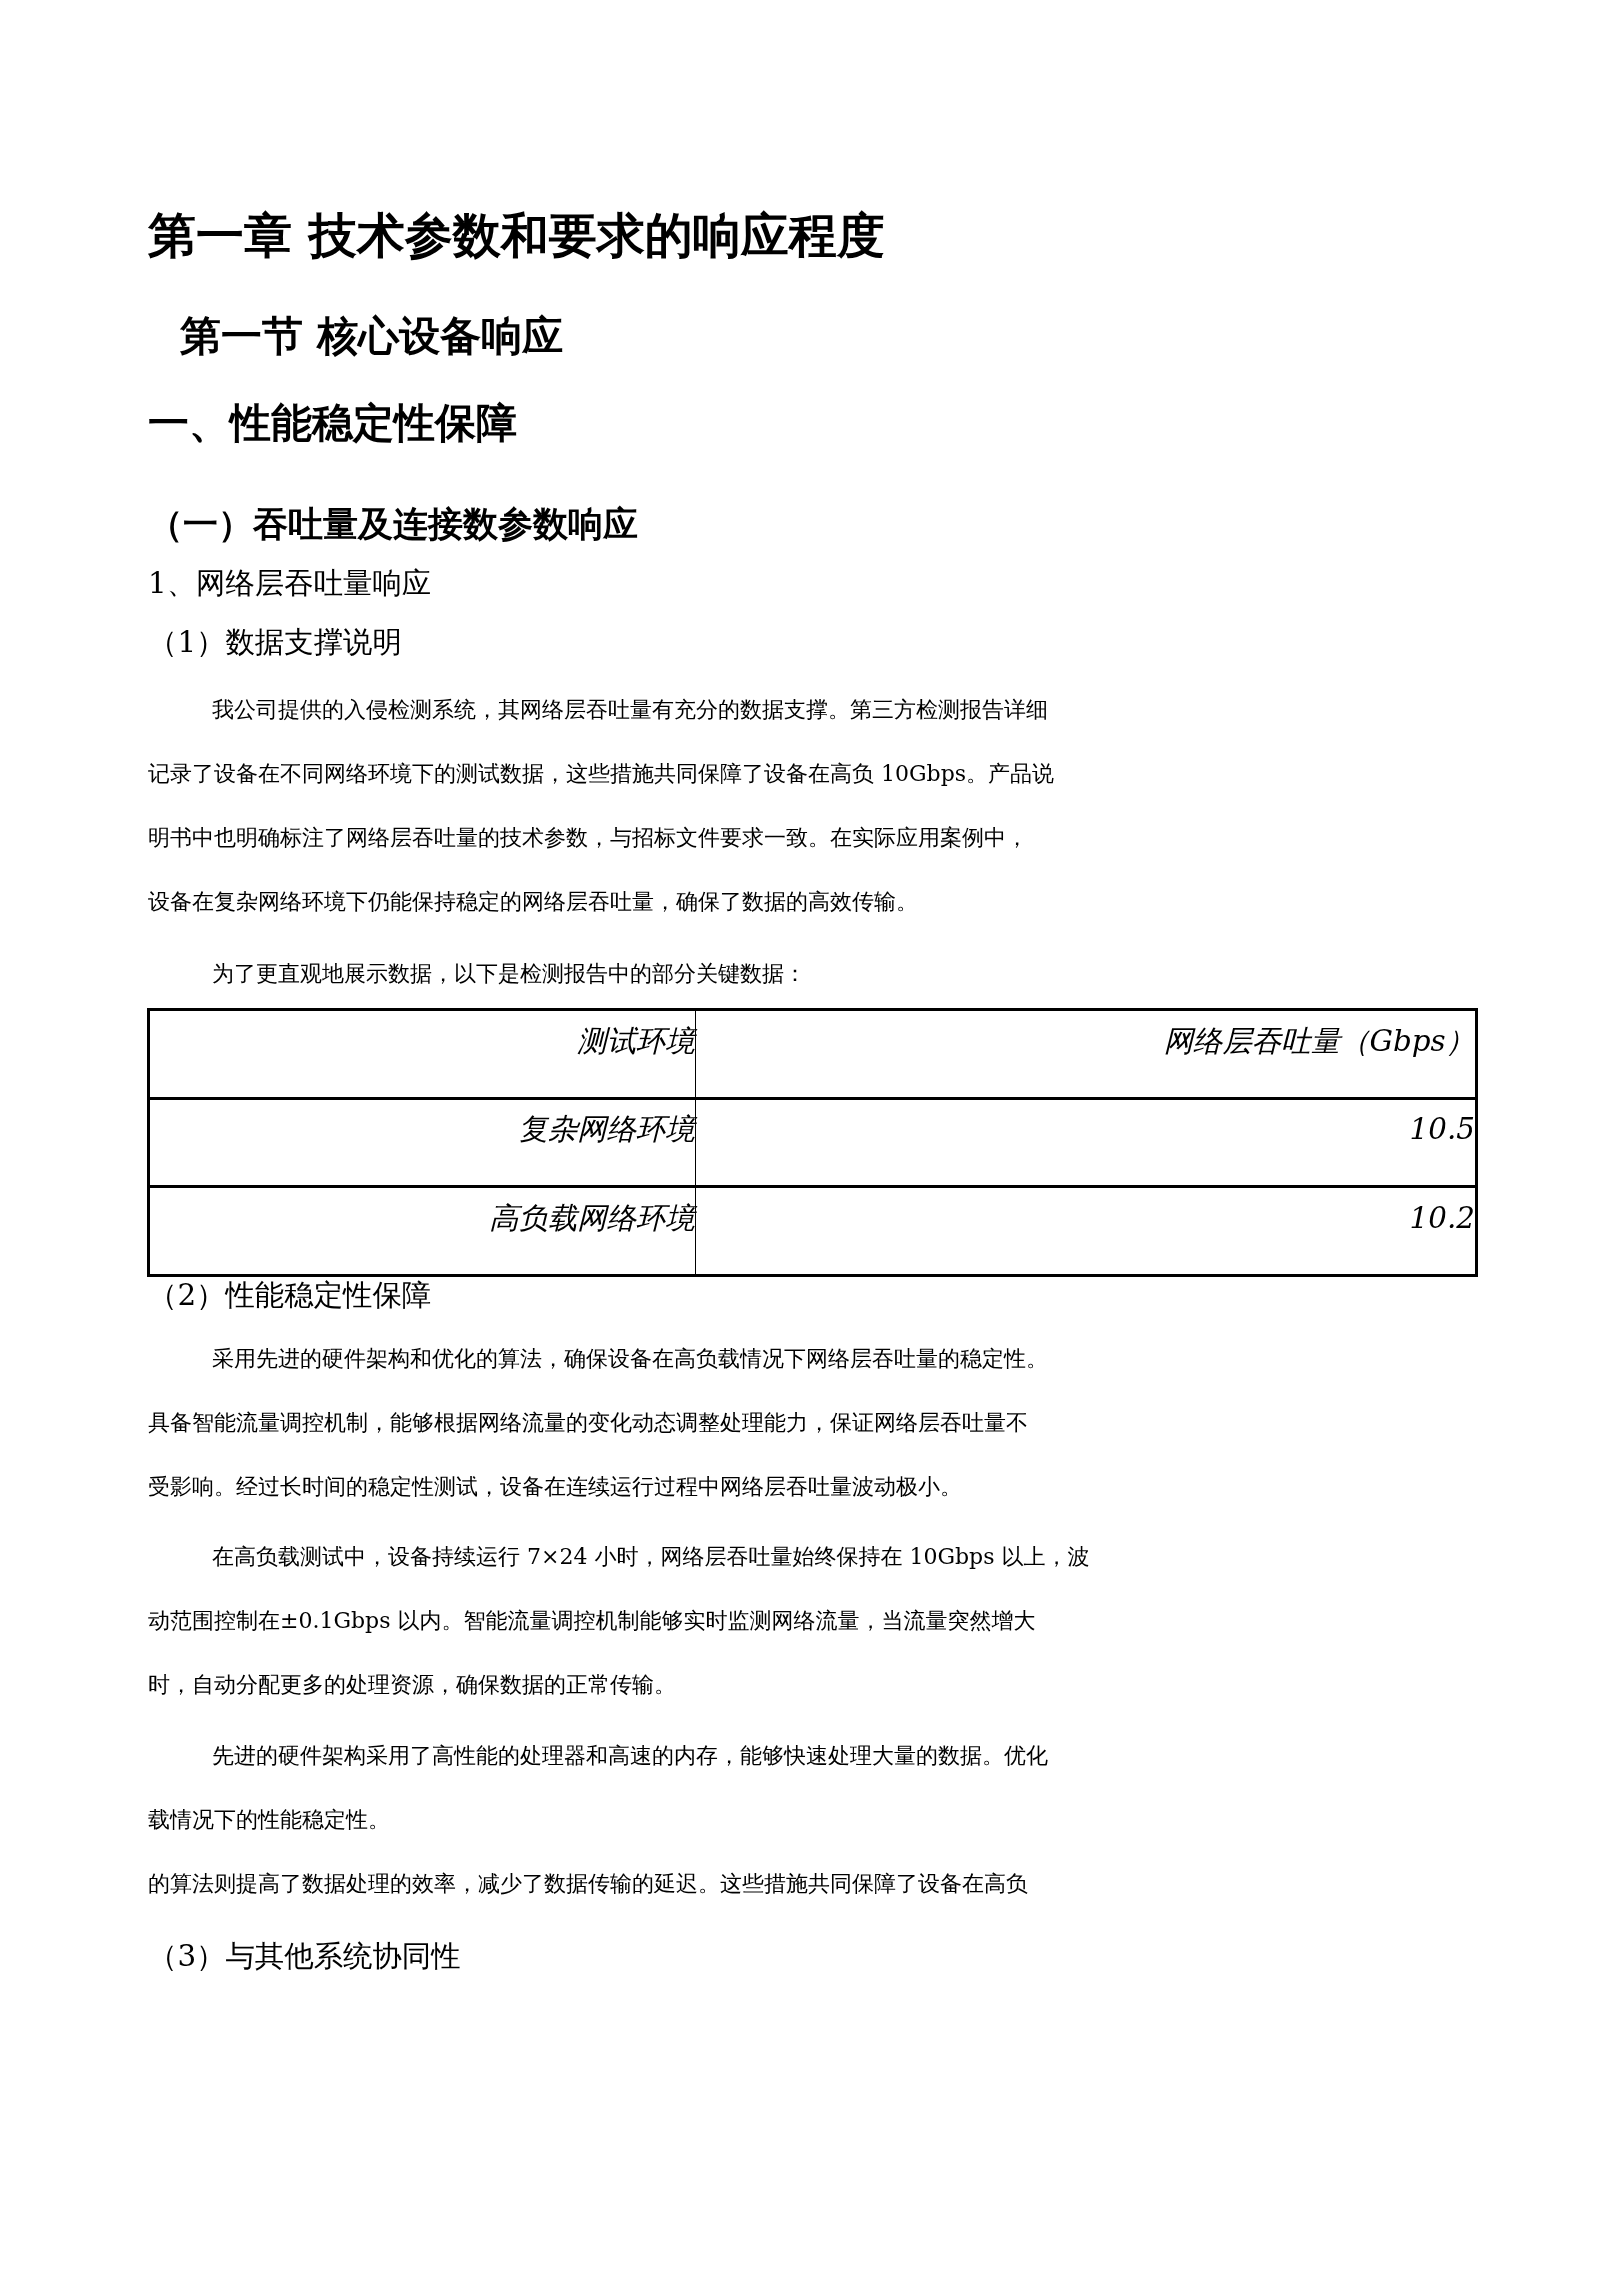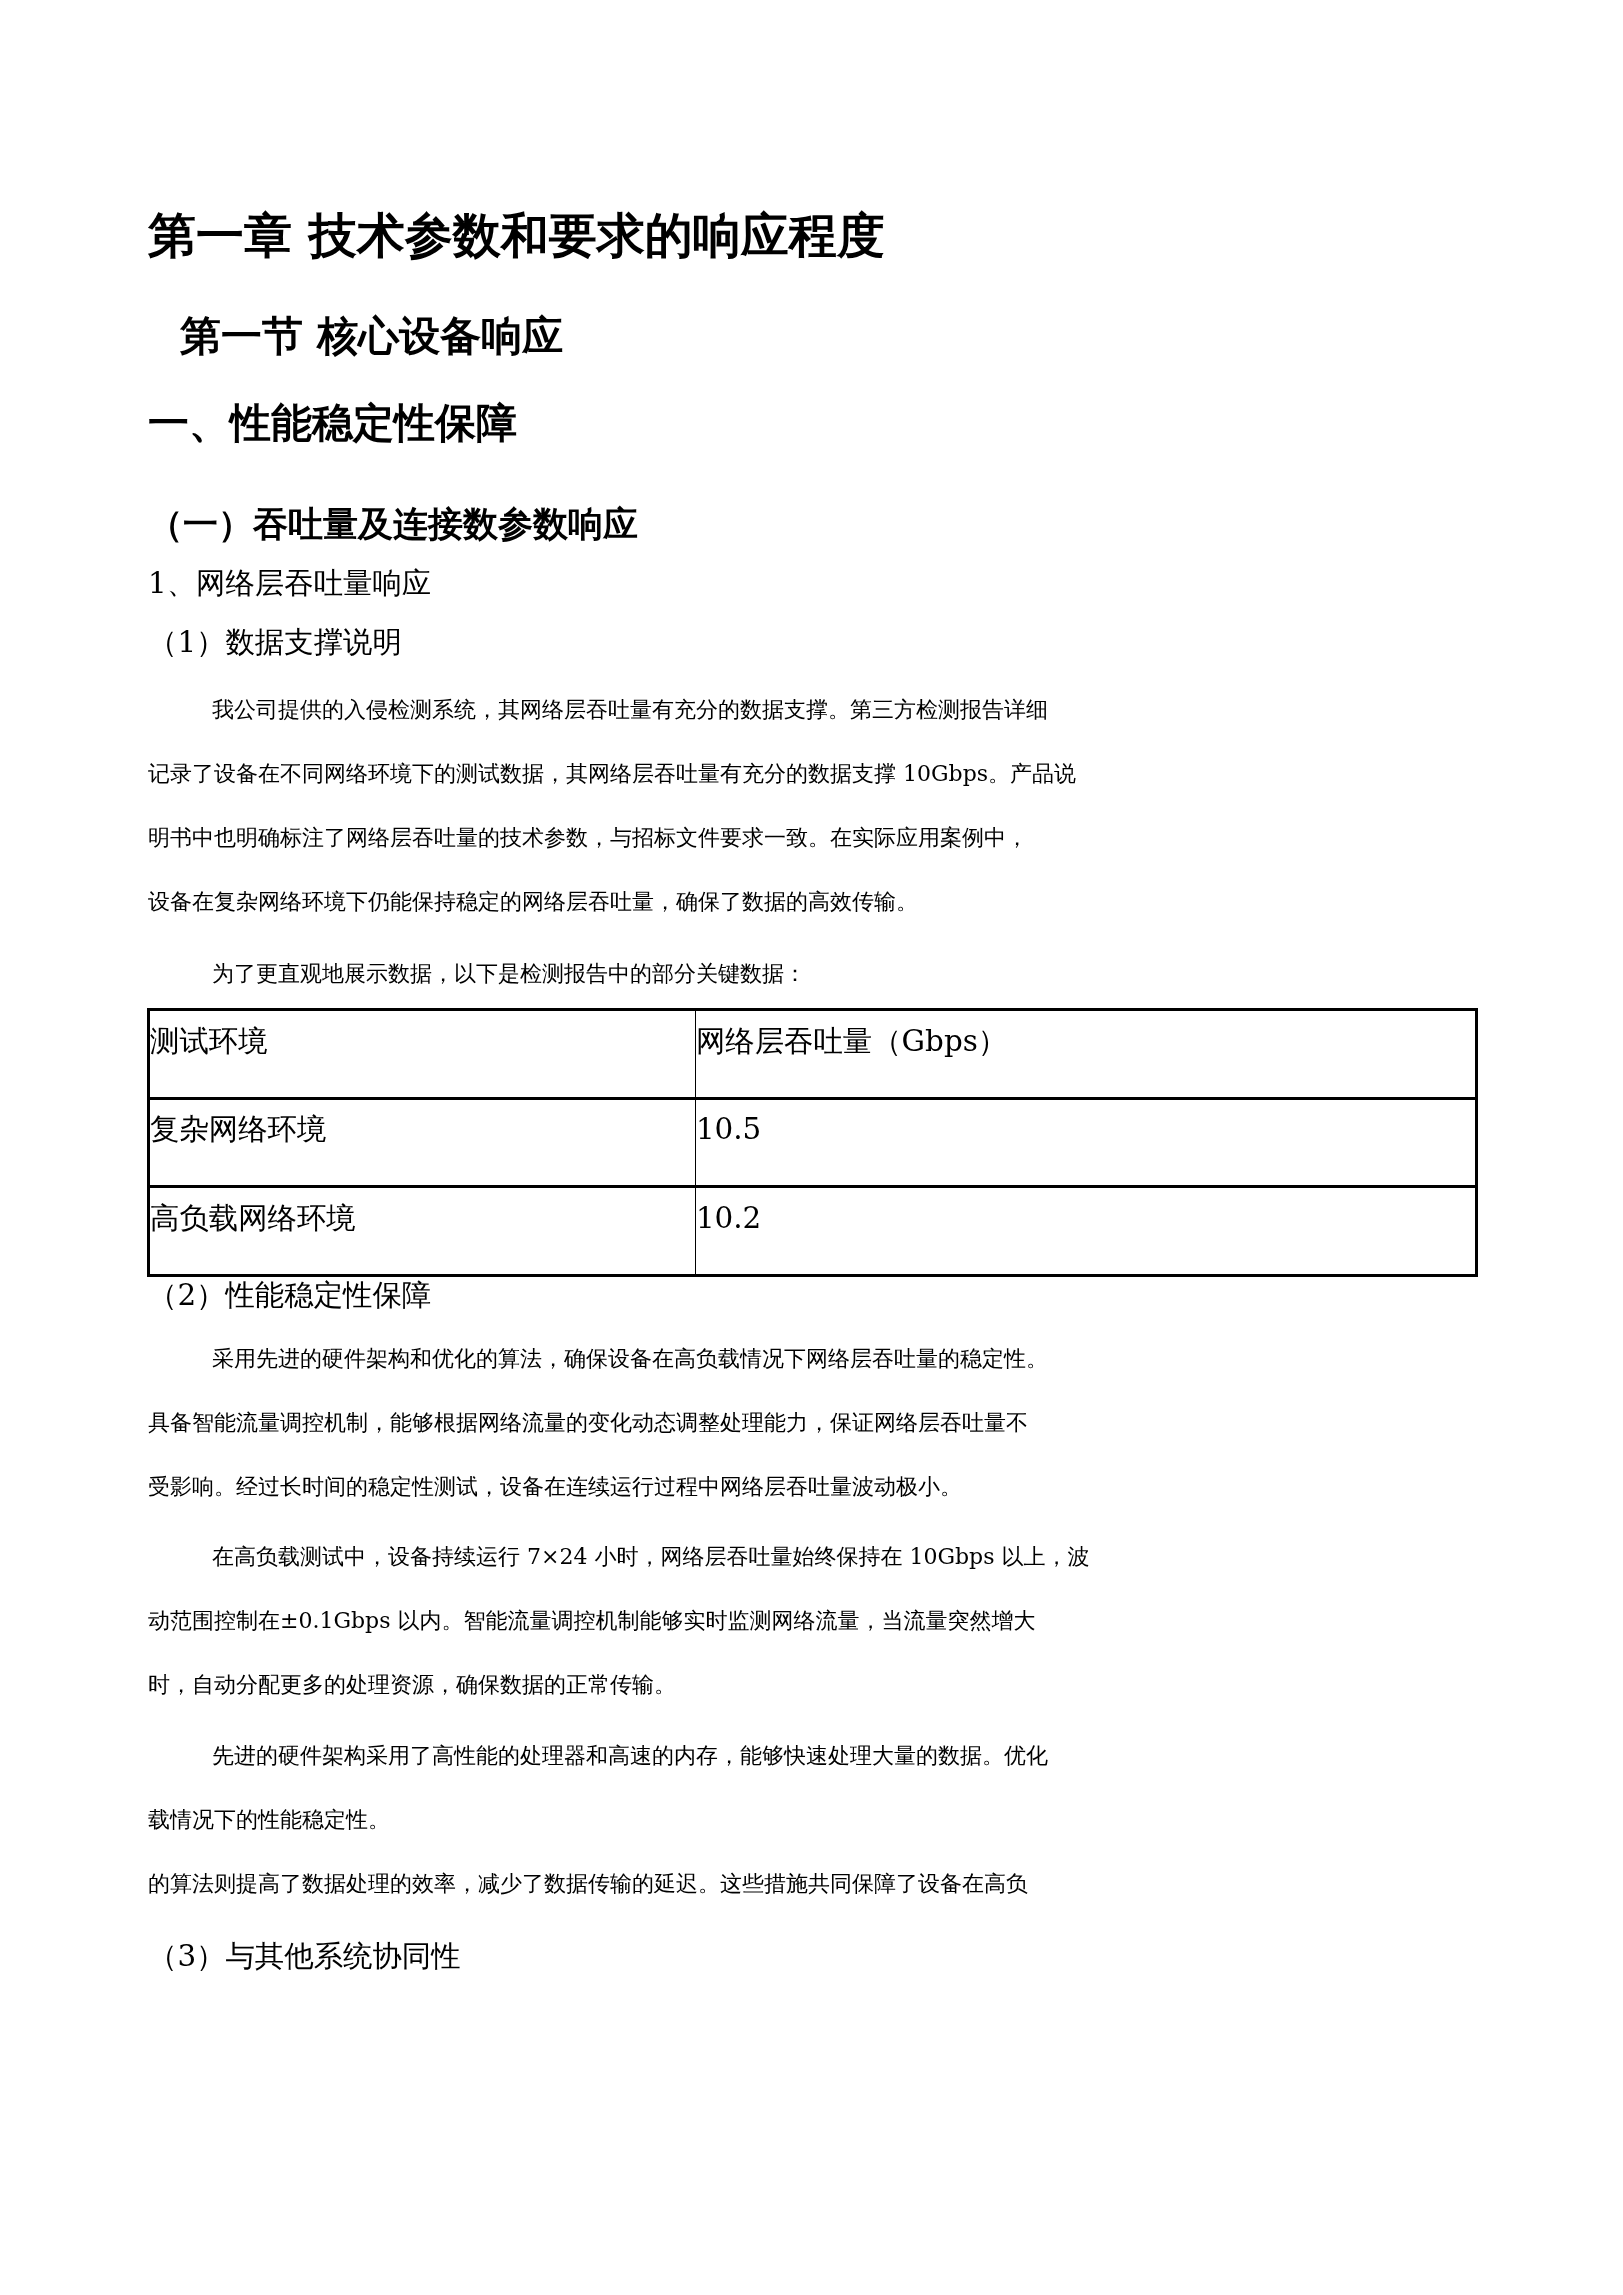--- a/index.html
+++ b/index.html
@@ -93,44 +93,45 @@
       left: 147px;
       top: 1008px;
       width: 1331px;
       border-collapse: collapse;
       font-size: 29.4px;
     }
     table.data-table td {
       border: 3.3px solid #000000;
       height: 75px;
       vertical-align: top;
-      text-align: left;
+      text-align: right;
       padding: 10.5px 0 0 0;
       line-height: 39px;
+      font-style: italic;
     }
     table.data-table td.col1 { width: 548px; }
     table.data-table td.col2 { width: 783px; }
     table.data-table td.col1 { border-right-width: 1.3px; }
     table.data-table td.col2 { border-left-width: 1.3px; }
   </style>
 </head>
 <body>
 
 <div class="page">
 
   <h1 class="abs h1">第一章  技术参数和要求的响应程度</h1>
   <h2 class="abs h2">第一节  核心设备响应</h2>
   <h3 class="abs h3">一、性能稳定性保障</h3>
   <h4 class="abs h4">（一）吞吐量及连接数参数响应</h4>
   <div class="abs h5">1、网络层吞吐量响应</div>
   <div class="abs h6">（1）数据支撑说明</div>
 
   <div class="para" style="top:678px;">
     <span class="line indent">我公司提供的入侵检测系统，其网络层吞吐量有充分的数据支撑。第三方检测报告详细</span>
-    <span class="line">记录了设备在不同网络环境下的测试数据，其网络层吞吐量有充分的数据支撑 10Gbps。产品说</span>
+    <span class="line">记录了设备在不同网络环境下的测试数据，这些措施共同保障了设备在高负 10Gbps。产品说</span>
     <span class="line">明书中也明确标注了网络层吞吐量的技术参数，与招标文件要求一致。在实际应用案例中，</span>
     <span class="line">设备在复杂网络环境下仍能保持稳定的网络层吞吐量，确保了数据的高效传输。</span>
   </div>
 
   <div class="para" style="top:942px;">
     <span class="line indent">为了更直观地展示数据，以下是检测报告中的部分关键数据：</span>
   </div>
 
   <table class="data-table">
     <tbody>

